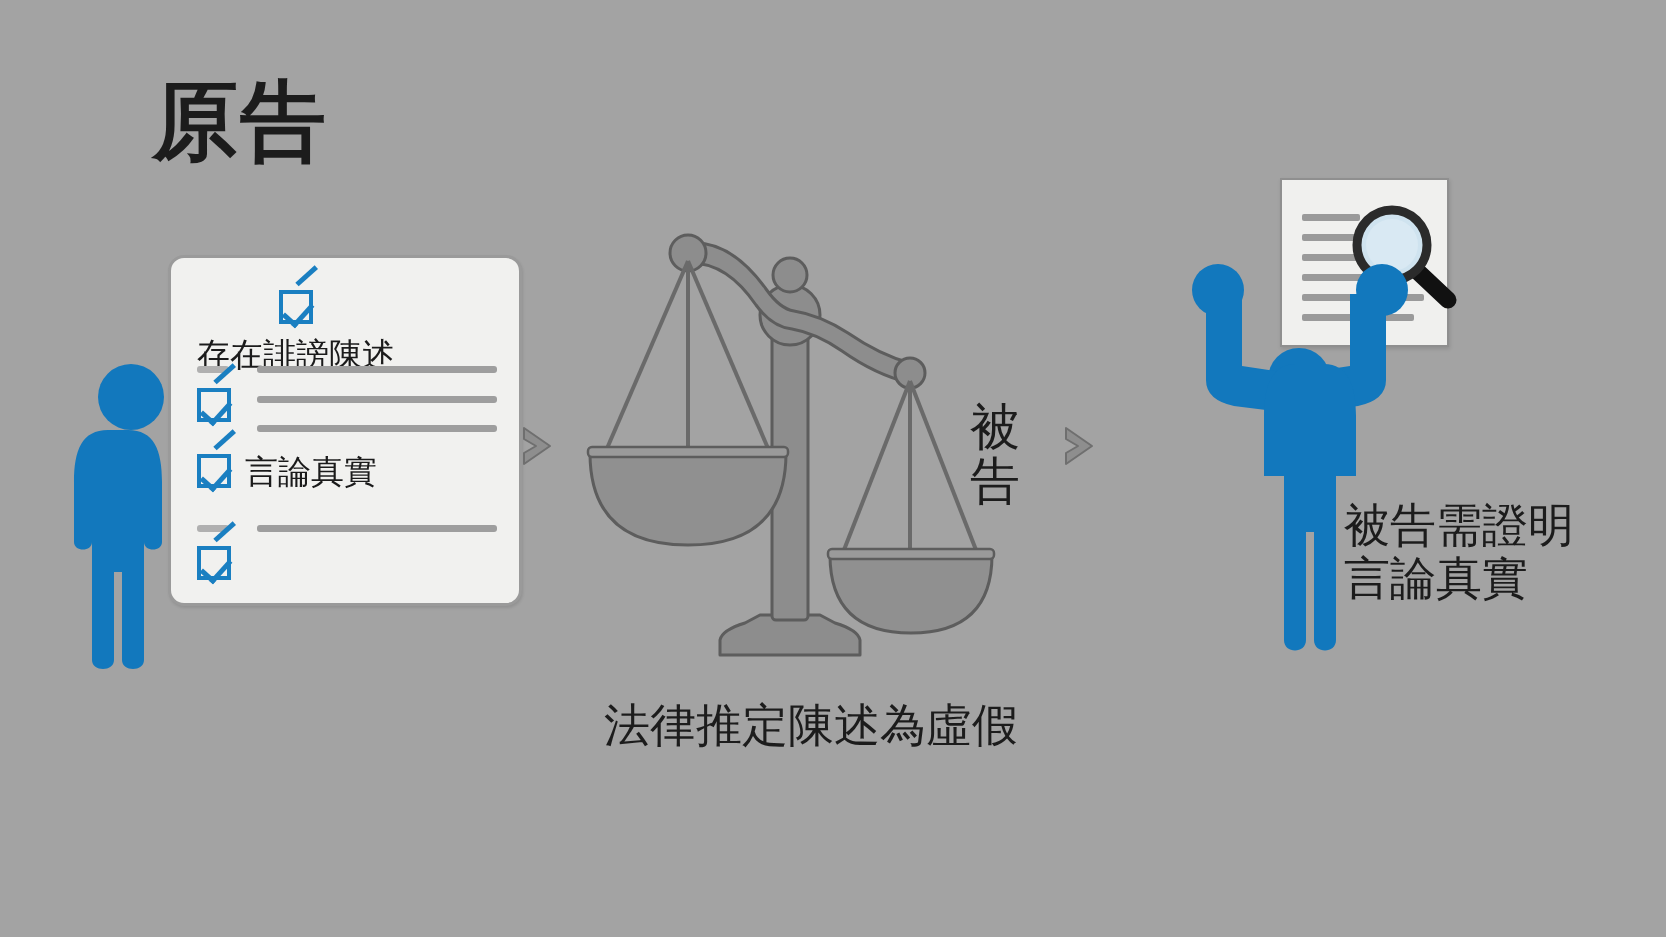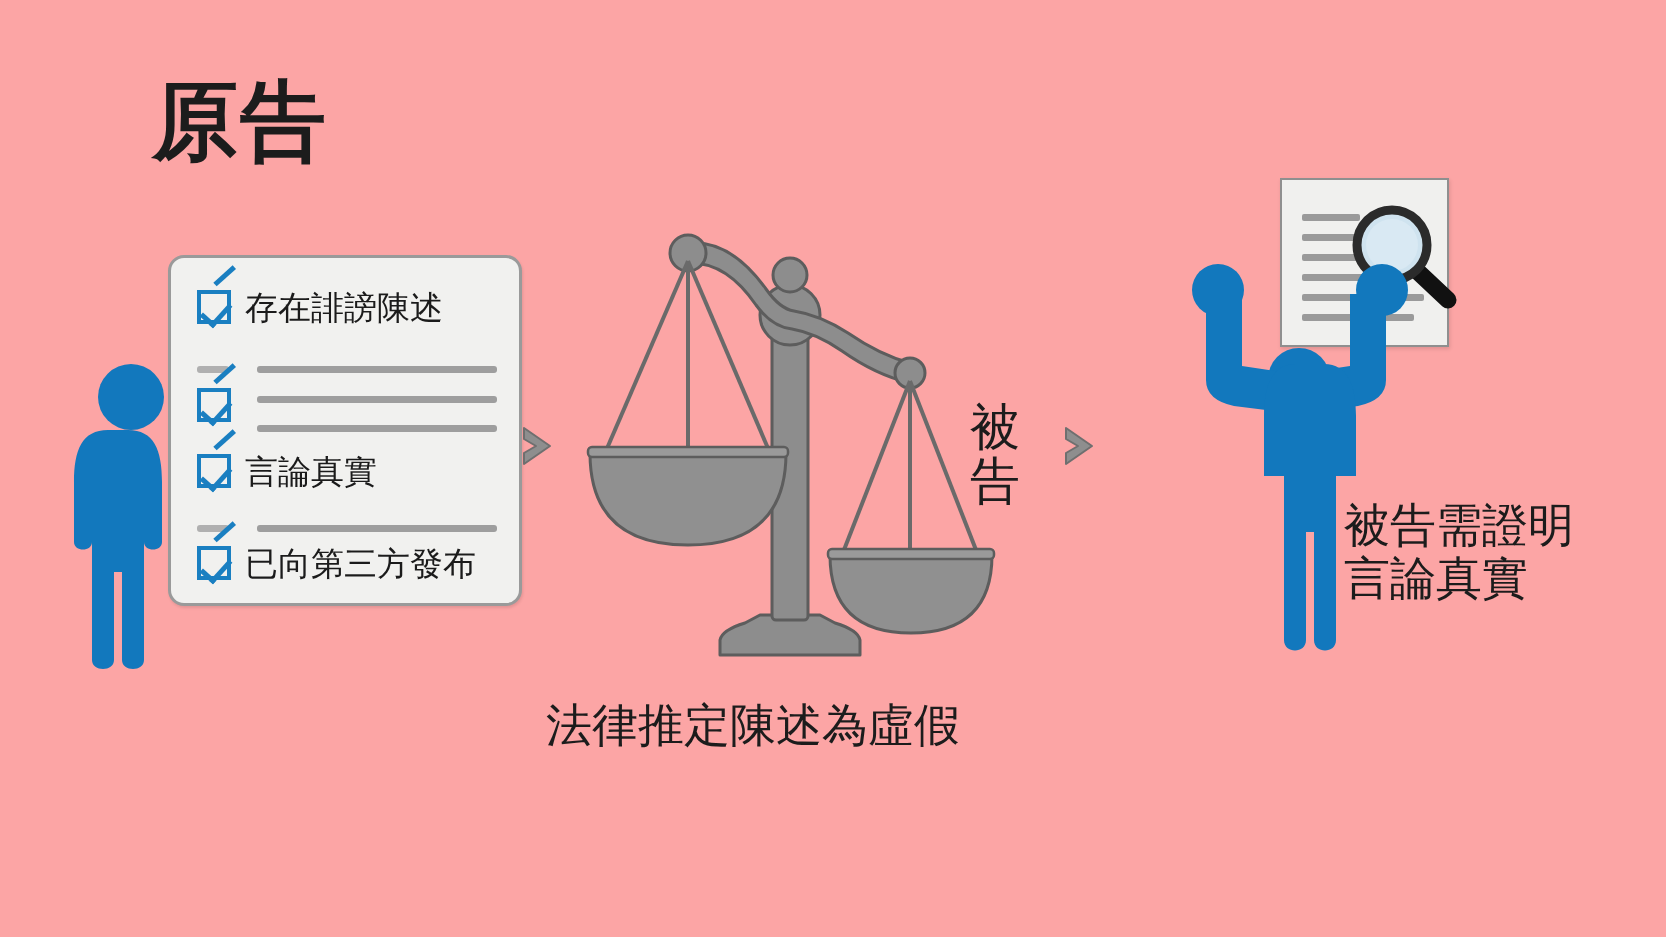--- a/index.html
+++ b/index.html
@@ -7,21 +7,21 @@
     padding: 0;
     background: #ffffff;
   }
   body {
     font-family: "Liberation Sans", "DejaVu Sans", sans-serif;
   }
   #stage {
     position: relative;
     width: 1666px;
     height: 937px;
-    background: #fca5a5;
+    background: #a3a3a3;
     overflow: hidden;
   }
 
   
   .title {
     position: absolute;
     font-size: 86px;
     font-weight: 700;
     color: #1c1c1c;
     letter-spacing: 2px;
@@ -166,21 +166,21 @@
       <path d="M46 6 C20 6 12 26 12 58 L12 118 C12 128 30 128 30 118 L30 74
                L30 74 L30 236 C30 248 52 248 52 236 L52 148
                L60 148 L60 236 C60 248 82 248 82 236 L82 74
                L82 118 C82 128 100 128 100 118 L100 58
                C100 26 92 6 66 6 Z" fill="#1278bd"></path>
     </svg>
   </div>
 
   <div id="checklist-card">
 
-    <div class="check-row" style="top:32px;">
+    <div class="check-row" style="top:32px;flex-direction:column;">
       <span class="cbox"></span>
       <span class="check-text">存在誹謗陳述</span>
     </div>
 
     <div class="dash-short" style="left:26px; top:108px;"></div>
     <div class="dash-long" style="left:86px; top:108px; width:240px;"></div>
 
     <div class="check-row" style="top:130px;">
       <span class="cbox"></span>
       <span class="check-text"></span>
@@ -191,21 +191,20 @@
     <div class="check-row" style="top:196px;">
       <span class="cbox"></span>
       <span class="check-text">言論真實</span>
     </div>
 
     <div class="dash-short" style="left:26px; top:267px;"></div>
     <div class="dash-long" style="left:86px; top:267px; width:240px;"></div>
 
     <div class="check-row" style="top:288px;">
       <span class="cbox"></span>
-      <span class="check-text">已向第三方發布</span>
     </div>
   </div>
 
   <svg class="arrow" style="left:520px; top:418px;" width="62" height="56">
     <path d="M4 10 L30 28 L4 46 L4 35 L16 28 L4 21 Z" fill="#8e8e8e" stroke="#6f6f6f" stroke-width="2" stroke-linejoin="round"></path>
   </svg>
 
   <div id="scale-wrap">
     <svg width="420" height="460" viewBox="0 0 420 460">
       <g fill="#8d8d8d" stroke="#5d5d5d" stroke-width="3" stroke-linejoin="round">
@@ -253,21 +252,21 @@
   </div>
 
   <div class="vlabel" style="left:967px; top:400px;">
 
     <span id="vlabel-text" style="display:block;">
         <div>被</div>
         <div>告</div>
       </span>
   </div>
 
-  <div class="caption" style="left:546px; top:700px;">法律推定陳述為虛假</div>
+  <div class="caption" style="left:604px; top:700px;">法律推定陳述為虛假</div>
 
   <svg class="arrow" style="left:1062px; top:418px;" width="62" height="56">
     <path d="M4 10 L30 28 L4 46 L4 35 L16 28 L4 21 Z" fill="#8e8e8e" stroke="#6f6f6f" stroke-width="2" stroke-linejoin="round"></path>
   </svg>
 
 
   <div id="doc-sheet">
     <div class="doc-line" style="left:20px; top:34px; width:58px;"></div>
     <div class="doc-line" style="left:20px; top:54px; width:58px;"></div>
     <div class="doc-line" style="left:20px; top:74px; width:58px;"></div>

